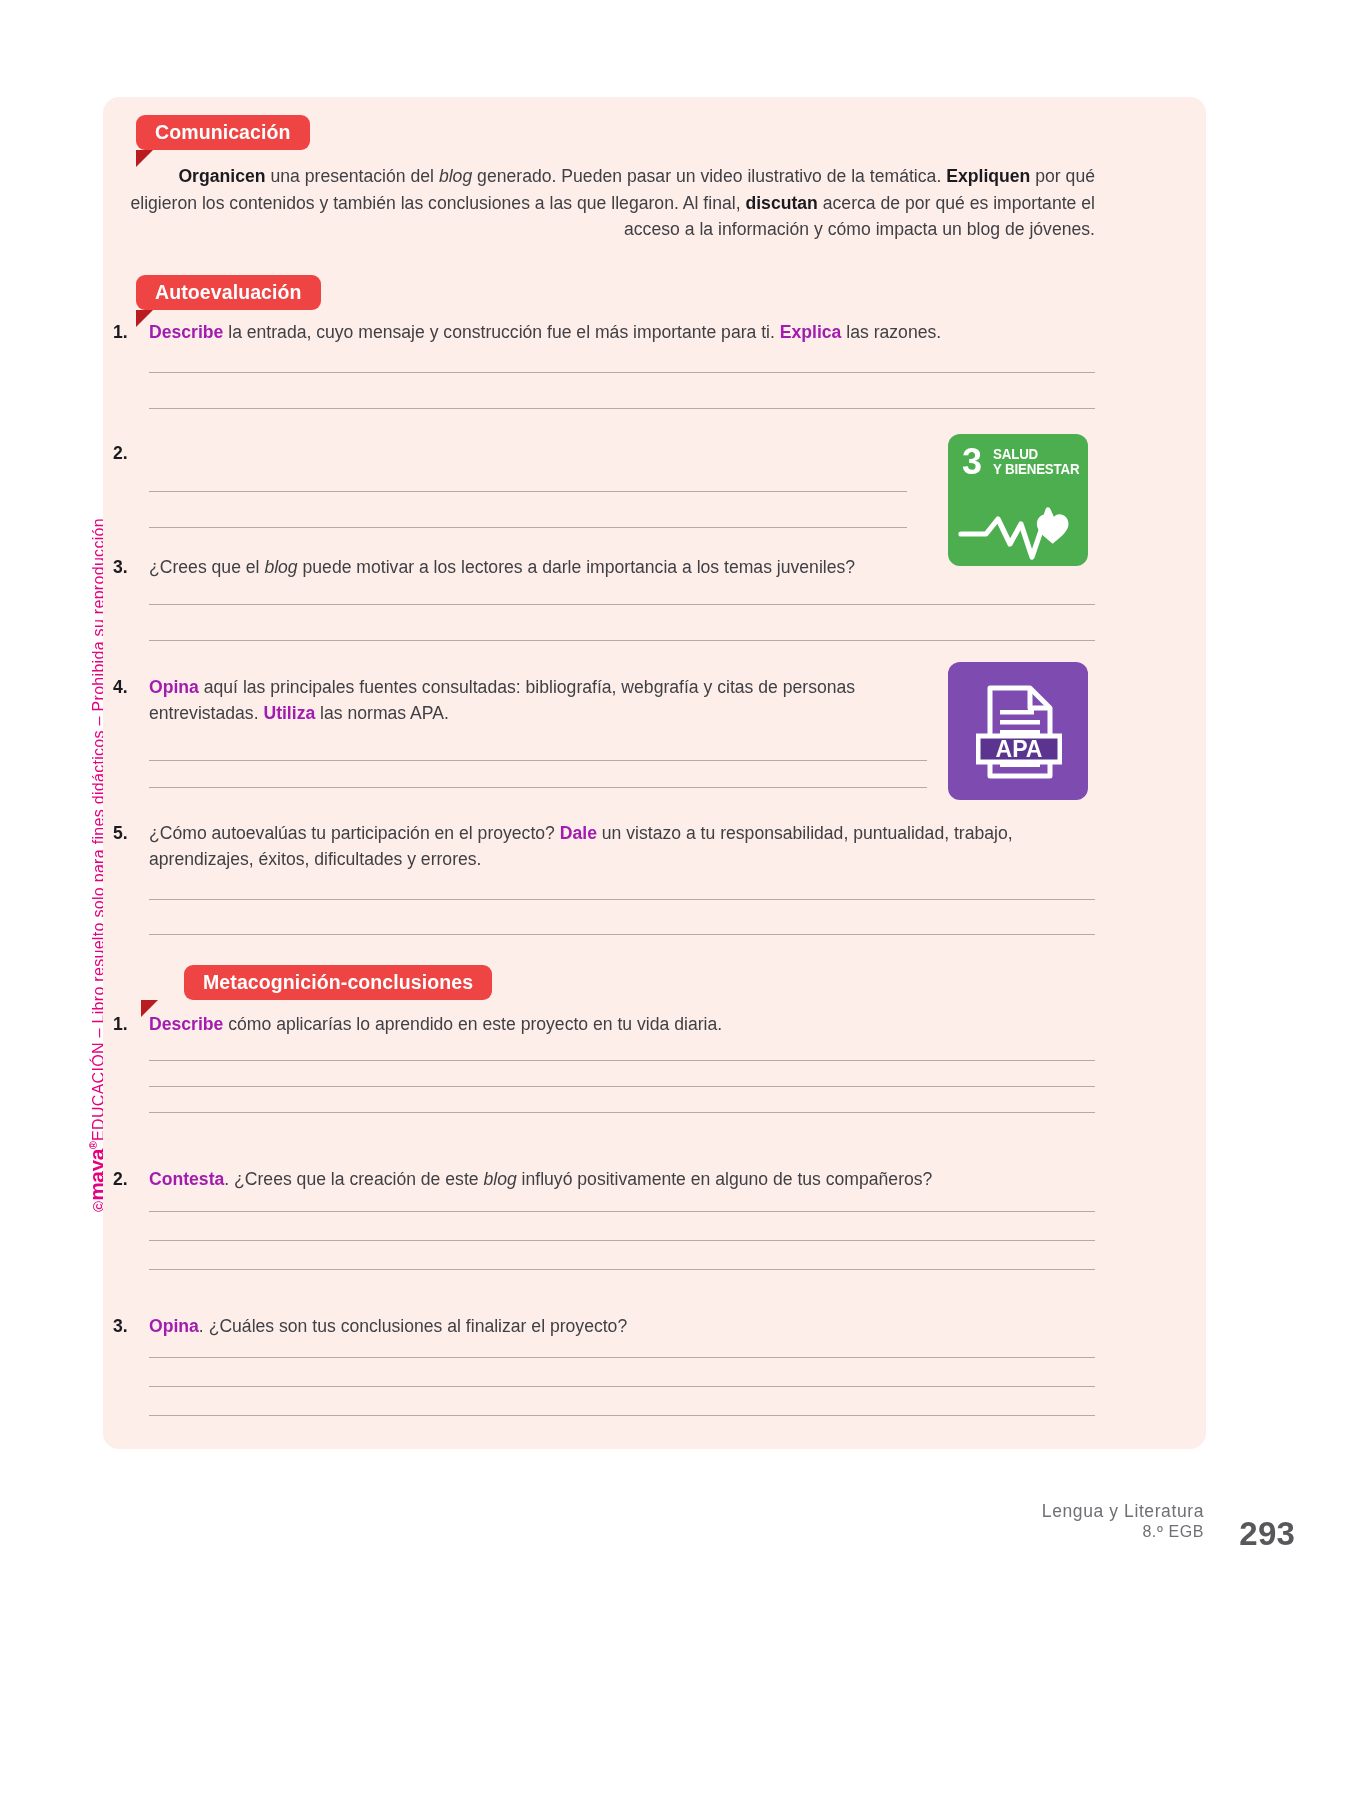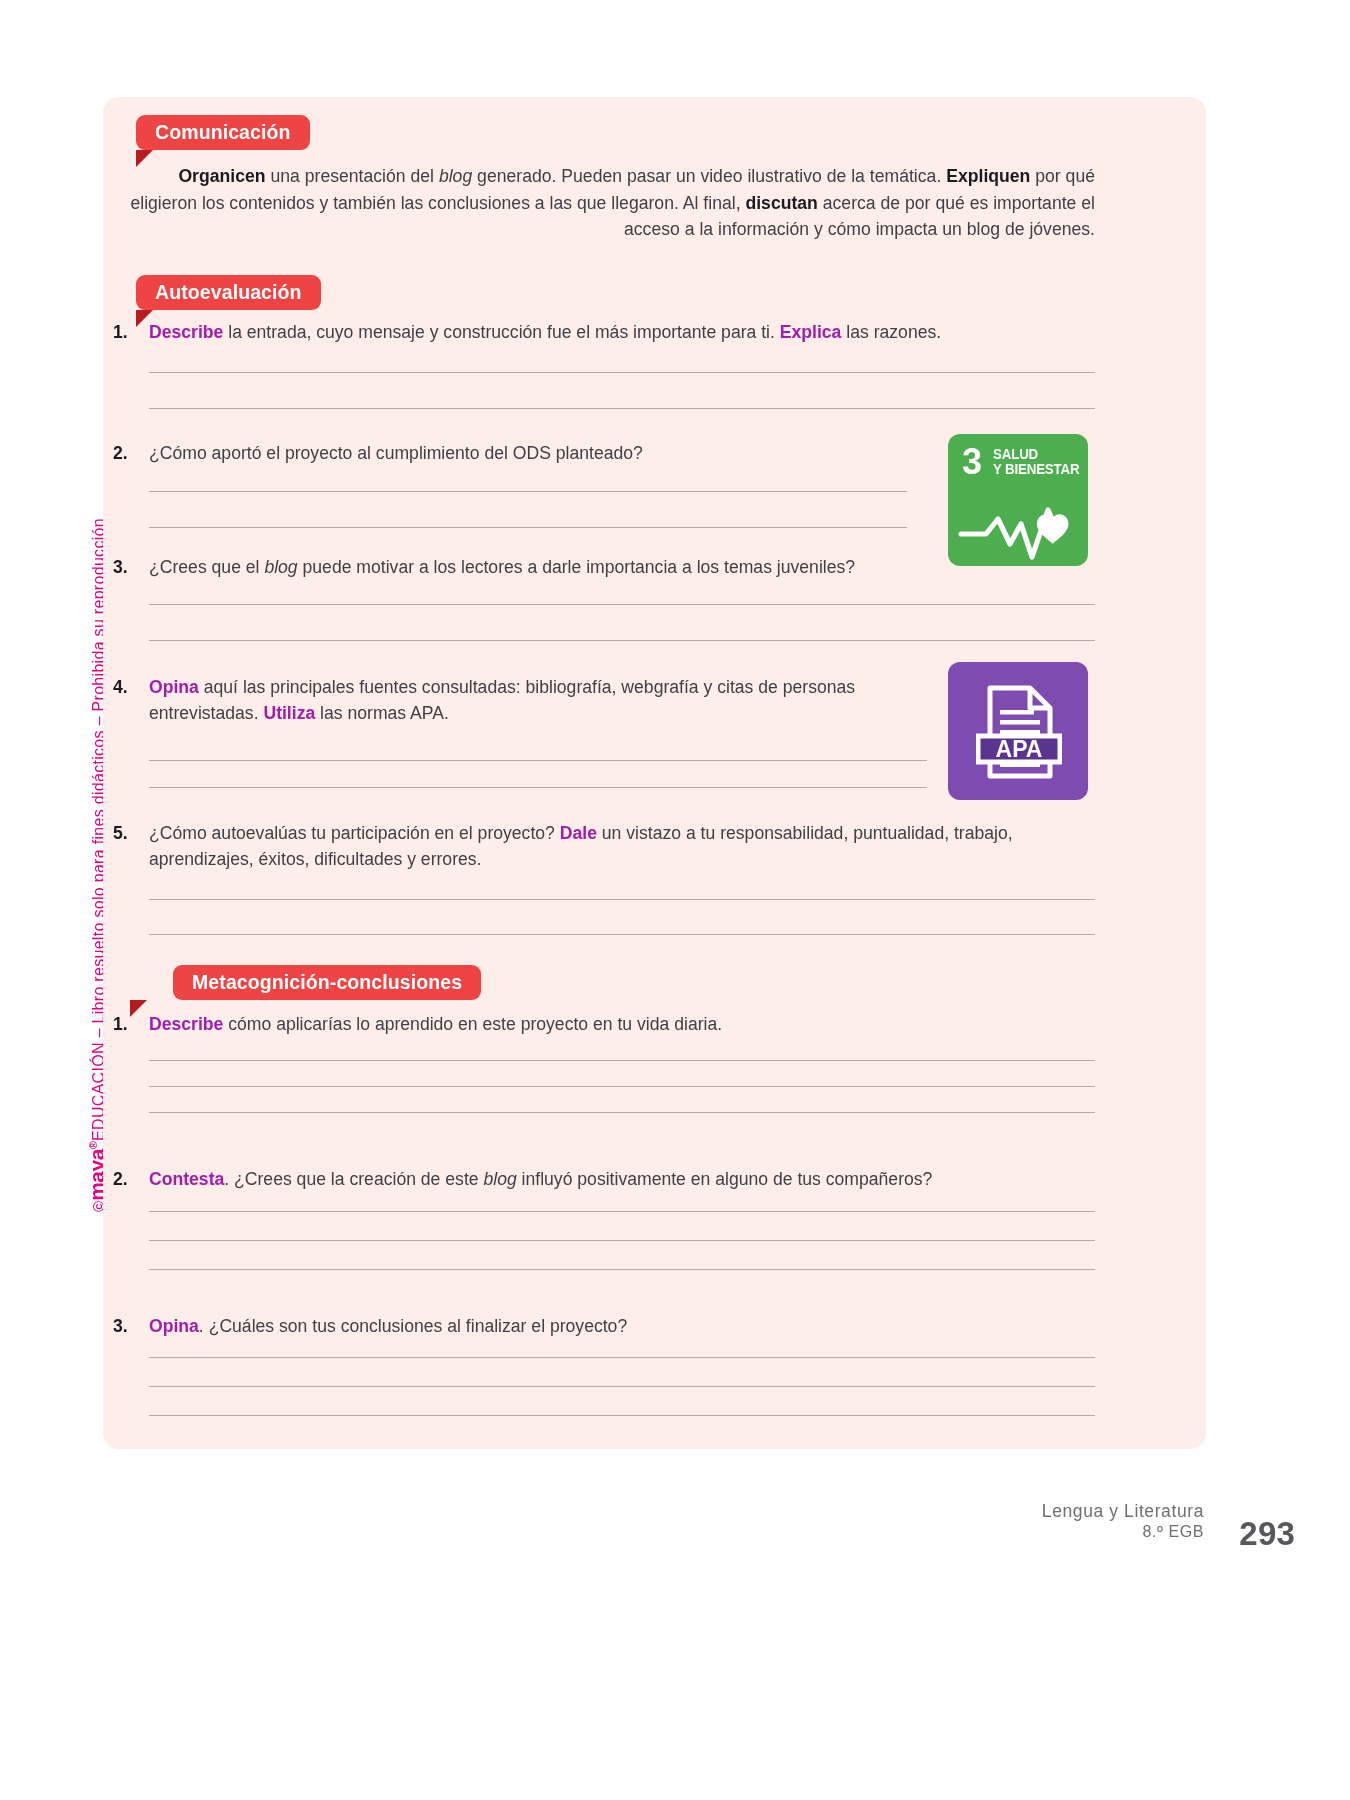--- a/index.html
+++ b/index.html
@@ -215,21 +215,20 @@
 
 <div class="q-item" style="left:113px; top:319px; width:980px;">
   <span class="q-num">1.</span>
   <span class="q-text"><b>Describe</b> la entrada, cuyo mensaje y construcción fue el más importante para ti. <b>Explica</b> las razones.</span>
 </div>
 <div class="rule" style="left:149px; top:372px; width:946px;"></div>
 <div class="rule" style="left:149px; top:408px; width:946px;"></div>
 
 <div class="q-item" style="left:113px; top:440px; width:800px;">
   <span class="q-num">2.</span>
-  <span class="q-text">¿Cómo aportó el proyecto al cumplimiento del ODS planteado?</span>
 </div>
 <div class="rule" style="left:149px; top:491px; width:758px;"></div>
 <div class="rule" style="left:149px; top:527px; width:758px;"></div>
 
 <div class="badge ods-badge" style="left:948px; top:434px;">
   <span class="ods-num">3</span>
   <span class="ods-title">
     <span>SALUD</span><br>
     <span>Y BIENESTAR</span>
   </span>
@@ -272,21 +271,21 @@
   </span>
 </div>
 
 <div class="q-item" style="left:113px; top:820px; width:985px;">
   <span class="q-num">5.</span>
   <span class="q-text">¿Cómo autoevalúas tu participación en el proyecto? <b>Dale</b> un vistazo a tu responsabilidad, puntualidad, trabajo, aprendizajes, éxitos, dificultades y errores.</span>
 </div>
 <div class="rule" style="left:149px; top:899px; width:946px;"></div>
 <div class="rule" style="left:149px; top:934px; width:946px;"></div>
 
-<div class="ribbon-wrap" style="left:86px; top:965px;padding-left:43px;">
+<div class="ribbon-wrap" style="left:97px; top:965px;padding-left:43px;">
   <span class="ribbon">Metacognición-conclusiones</span>
   <span class="ribbon-tail"></span>
 </div>
 
 <div class="q-item" style="left:113px; top:1011px; width:980px;">
   <span class="q-num">1.</span>
   <span class="q-text"><b>Describe</b> cómo aplicarías lo aprendido en este proyecto en tu vida diaria.</span>
 </div>
 <div class="rule" style="left:149px; top:1060px; width:946px;"></div>
 <div class="rule" style="left:149px; top:1086px; width:946px;"></div>

